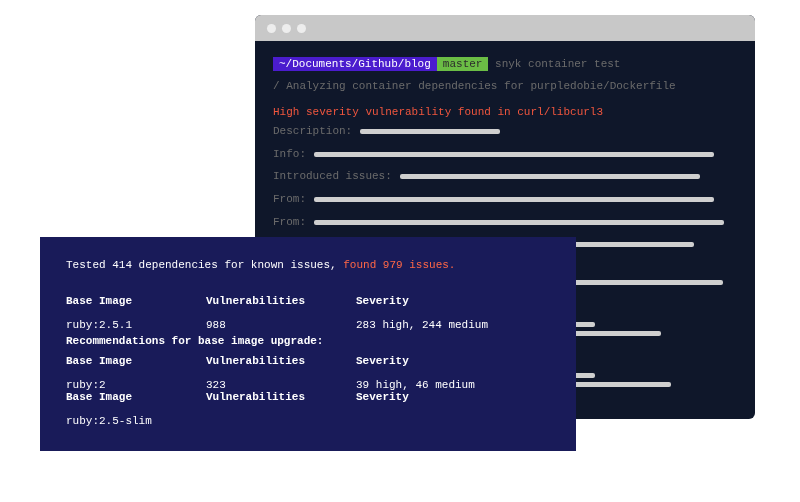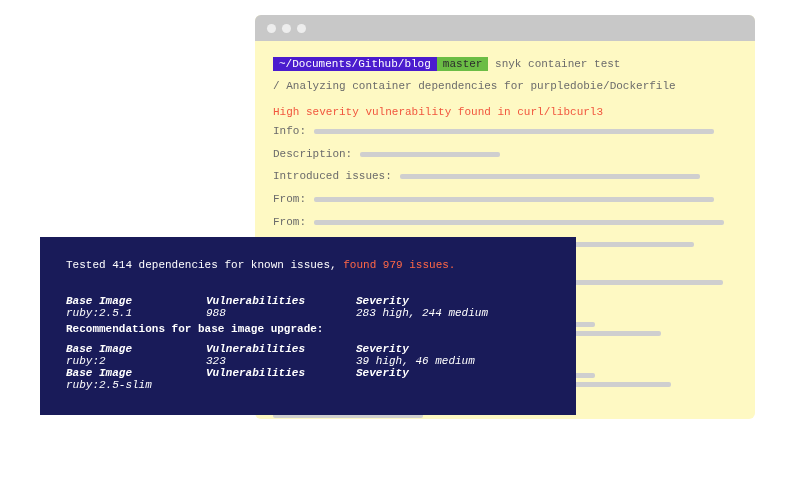--- a/index.html
+++ b/index.html
@@ -12,21 +12,21 @@
     overflow: hidden;
     position: relative;
   }
   
   .terminal-window {
     position: absolute;
     top: 15px;
     left: 255px;
     width: 500px;
     height: 404px;
-    background: #fef9c3;
+    background: #0f172a;
     border-radius: 6px;
     overflow: hidden;
   }
   .titlebar {
     height: 26px;
     background: #c8c8c8;
     display: flex;
     align-items: center;
     padding-left: 12px;
     gap: 6px;
@@ -86,22 +86,21 @@
     width: 536px;
     background: #191b59;
     color: #ffffff;
     padding: 22px 26px 24px 26px;
   }
   .panel-line { margin-bottom: 24px; }
   .issues { color: #ff6746; }
   .tbl {
     display: grid;
     grid-template-columns: 140px 150px 200px;
-    row-gap: 0;
-    font-style: italic;
+    row-gap: 12px;
   }
   .tbl-head { font-weight: 600; }
   .tbl-cell { }
   .section-title { margin-top: 4px; margin-bottom: 8px; font-weight: 600; }
 </style>
 </head>
 <body>
 
 <div class="terminal-window">
   <div class="titlebar">
@@ -111,26 +110,26 @@
   </div>
   <div class="term-body">
     <div class="prompt-line">
       <span class="path-pill">~/Documents/Github/blog</span><span class="branch-pill">master</span>
       <span class="cmd-rest">snyk container test</span>
     </div>
     <div class="analyzing">/ Analyzing container dependencies for purpledobie/Dockerfile</div>
     <div class="alert">High severity vulnerability found in curl/libcurl3</div>
 
     <div class="field-row">
+      <span class="field-label">Description:</span>
+      <span class="bar" style="width:140px"></span>
+    </div>
+    <div class="field-row">
       <span class="field-label">Info:</span>
       <span class="bar" style="width:400px"></span>
-    </div>
-    <div class="field-row">
-      <span class="field-label">Description:</span>
-      <span class="bar" style="width:140px"></span>
     </div>
     <div class="field-row">
       <span class="field-label">Introduced issues:</span>
       <span class="bar" style="width:300px"></span>
     </div>
     <div class="field-row">
       <span class="field-label">From:</span>
       <span class="bar" style="width:400px"></span>
     </div>
     <div class="field-row">

